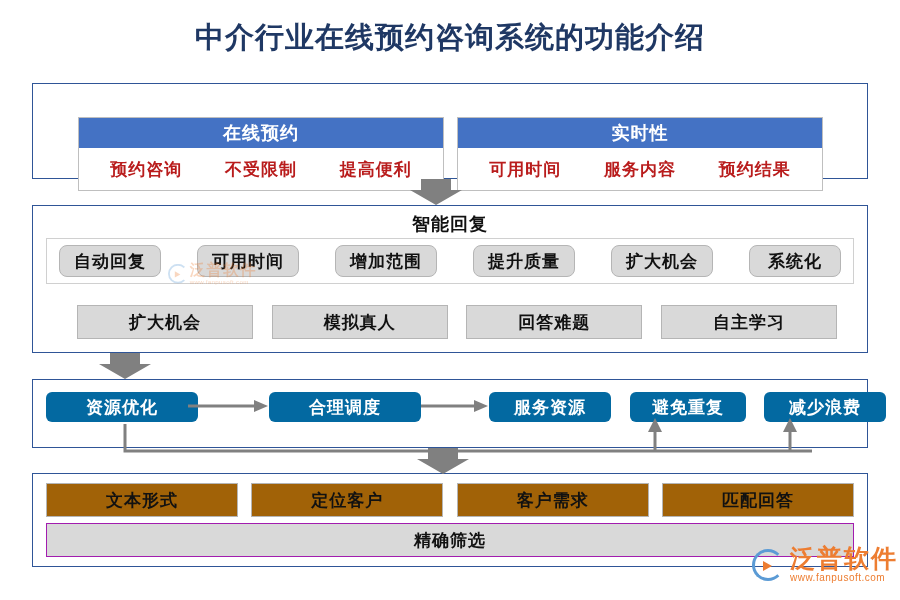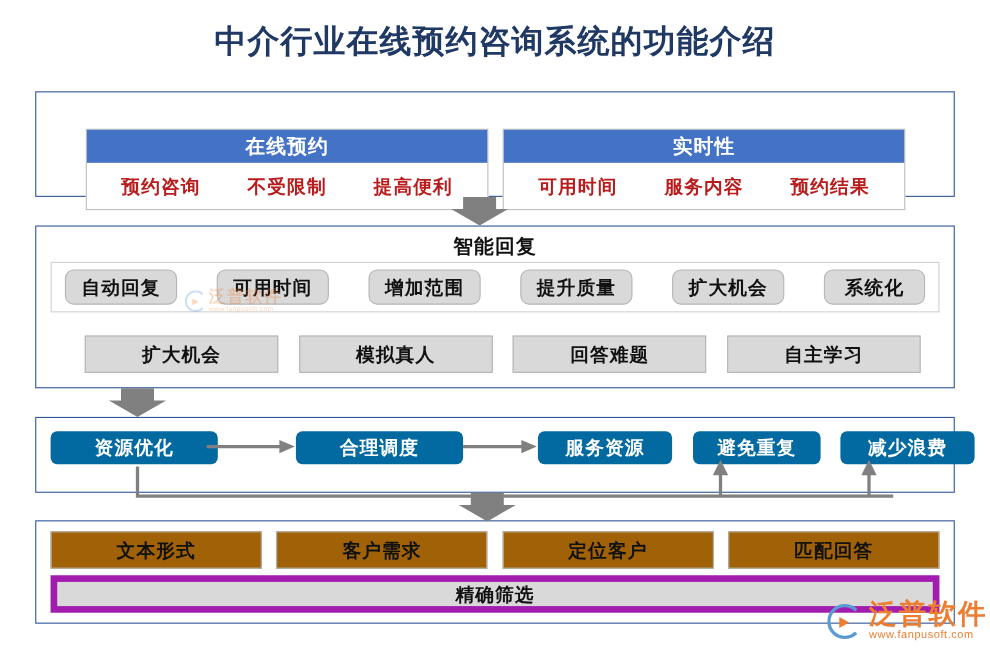--- a/index.html
+++ b/index.html
@@ -200,21 +200,21 @@
     letter-spacing: 1px;
     box-sizing: border-box;
   }
   .filter-wide {
     position: absolute;
     left: 13px;
     top: 49px;
     width: 808px;
     height: 34px;
     background: #d9d9d9;
-    border: 6px solid #a21caf;
+    border: 1px solid #a21caf;
     display: flex;
     align-items: center;
     justify-content: center;
     font-size: 17px;
     font-weight: bold;
     color: #111111;
     letter-spacing: 1px;
     box-sizing: border-box;
   }
 
@@ -329,22 +329,22 @@
     <div class="bluebox" id="bb-0">资源优化</div>
     <div class="bluebox" id="bb-1">合理调度</div>
     <div class="bluebox" id="bb-2">服务资源</div>
     <div class="bluebox" id="bb-3">避免重复</div>
     <div class="bluebox" id="bb-4">减少浪费</div>
   </div>
 
   <div class="panel" id="panel-filter">
     <div class="filter-row">
       <div class="filter-item">文本形式</div>
+      <div class="filter-item">定位客户</div>
       <div class="filter-item">客户需求</div>
-      <div class="filter-item">定位客户</div>
       <div class="filter-item">匹配回答</div>
     </div>
     <div class="filter-wide">精确筛选</div>
   </div>
 
   <svg id="connectors" viewBox="0 0 900 600" xmlns="http://www.w3.org/2000/svg">
 
     <g>
       <path d="M421,179 L451,179 L451,190 L462,190 L436,205 L410,190 L421,190 Z" fill="#808080"></path>
     </g>

